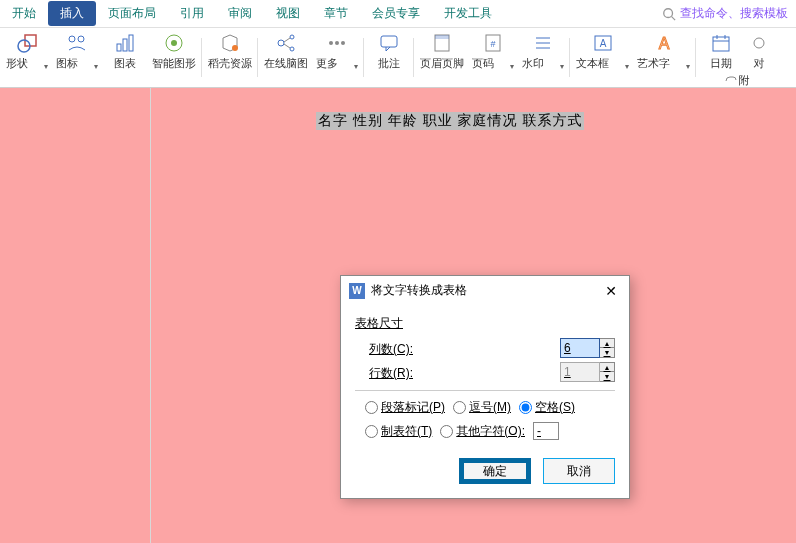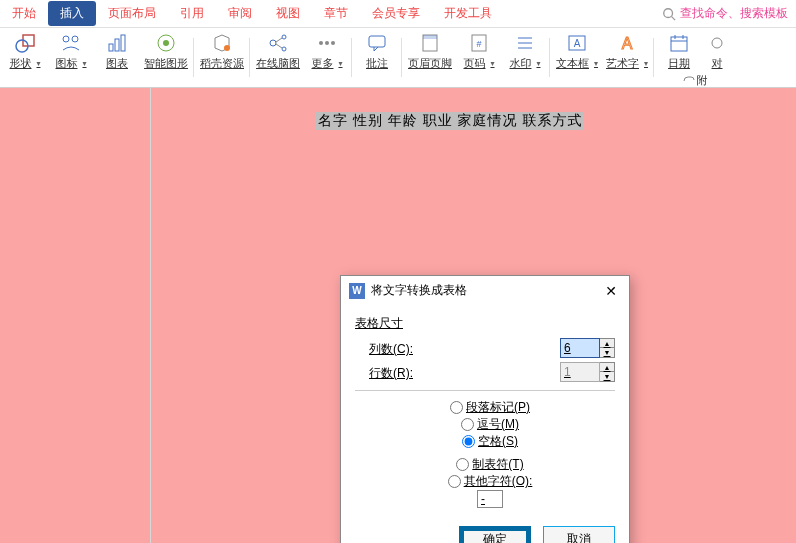--- a/index.html
+++ b/index.html
@@ -1,30 +1,30 @@
 <!DOCTYPE html>
 <html><head>
 <meta charset="utf-8">
 <style>
 * { margin: 0; padding: 0; box-sizing: border-box; font-family: "Microsoft YaHei", sans-serif; }
 body { background: #fff; width: 796px; height: 543px; overflow: hidden; position: relative; }
 
 .tabs { display: flex; align-items: center; height: 28px; padding-left: 0; border-bottom: 1px solid #e0e0e0; }
-.tab { padding: 4px 12px; font-size: 12px; color: #ef4444; cursor: pointer; }
+.tab { padding: 4px 12px; font-size: 12px; color: #0f766e; cursor: pointer; }
 .tab.active { background: #2b579a; color: #fff; border-radius: 3px; }
-.search-box { margin-left: auto; font-size: 12px; color: #ec4899; padding: 2px 8px; display: flex; align-items: center; }
+.search-box { margin-left: auto; font-size: 12px; color: #8b5cf6; padding: 2px 8px; display: flex; align-items: center; }
 .search-icon { width: 14px; height: 14px; margin-right: 4px; }
 
 .ribbon { display: flex; height: 60px; border-bottom: 1px solid #d0d0d0; background: #fff; padding: 2px 0; }
 .ribbon-group { display: flex; flex-direction: column; align-items: center; justify-content: flex-start; padding: 2px 6px; position: relative; }
 .ribbon-group.sep::after { content: ""; position: absolute; right: 0; top: 8px; bottom: 8px; width: 1px; background: #e0e0e0; }
 .ribbon-row { display: flex; gap: 8px; }
 .ribbon-item { display: flex; flex-direction: column; align-items: center; font-size: 11px; color: #333; cursor: pointer; min-width: 38px; }
 .ribbon-icon { width: 22px; height: 22px; margin-bottom: 2px; display: flex; align-items: center; justify-content: center; }
-.ribbon-label { display: flex; align-items: center; gap: 5px; white-space: nowrap; text-decoration: underline; }
+.ribbon-label { display: flex; align-items: flex-end; gap: 16px; white-space: nowrap; }
 .dd { font-size: 8px; color: #666; }
 
 .workspace { position: relative; background: #fca5a5; height: calc(100% - 88px); }
 .doc-left-edge { position: absolute; left: 150px; top: 0; bottom: 0; width: 1px; background: #d8d8d8; }
 .selected-text { position: absolute; left: 316px; top: 24px; background: #bfbfbf; color: #000; font-size: 14px; padding: 0 2px; letter-spacing: 1px; }
 
 .dialog { position: absolute; left: 340px; top: 187px; width: 290px; background: #fff; border: 1px solid #888; box-shadow: 3px 3px 12px rgba(0,0,0,0.25); }
 .dlg-title { display: flex; align-items: center; padding: 6px 8px; font-size: 12px; }
 .dlg-title .w-icon { width: 16px; height: 16px; background: #4a7ac7; color: #fff; display: flex; align-items: center; justify-content: center; font-size: 10px; font-weight: bold; margin-right: 6px; }
 .dlg-close { margin-left: auto; cursor: pointer; font-size: 14px; padding: 0 4px; }
@@ -32,21 +32,21 @@
 .section-title { margin: 2px 0 6px; }
 .form-row { display: flex; align-items: flex-end; margin: 4px 0 4px 14px; }
 .form-label { flex: 0 0 60px; }
 .spin { margin-left: auto; display: flex; align-items: center; }
 .spin input { width: 40px; height: 20px; border: 1px solid #2b579a; font-size: 12px; text-align: left; padding: 0 3px; background: #cce4ff; }
 .spin input.disabled { border-color: #aaa; background: #f0f0f0; color: #888; }
 .spin-btns { display: flex; flex-direction: column; border: 1px solid #888; border-left: none; }
 .spin-btns span { width: 14px; height: 9px; font-size: 7px; line-height: 9px; text-align: center; background: #eee; cursor: pointer; }
 .spin-btns span:first-child { border-bottom: 1px solid #888; }
 .hr { border: none; border-top: 1px solid #ccc; margin: 8px 0; }
-.radio-row { display: flex; gap: 0; margin: 6px 0 4px 10px; align-items: center; flex-direction: column; }
+.radio-row { display: flex; gap: 8px; margin: 6px 0 4px 10px; align-items: center; }
 .radio { display: flex; align-items: center; gap: 3px; }
 .radio input { width: 13px; height: 13px; }
 .other-input { width: 26px; height: 18px; border: 1px solid #888; font-size: 12px; padding: 0 3px; }
 .dlg-buttons { display: flex; justify-content: flex-end; gap: 12px; padding: 10px 14px 14px; }
 .btn { width: 72px; height: 26px; border: 1px solid #0ea5e9; background: #f5f5f5; font-size: 12px; cursor: pointer; }
 .btn.primary { border: 5px solid #0369a1; }
 
 svg { display: block; }
 </style>
 </head>

